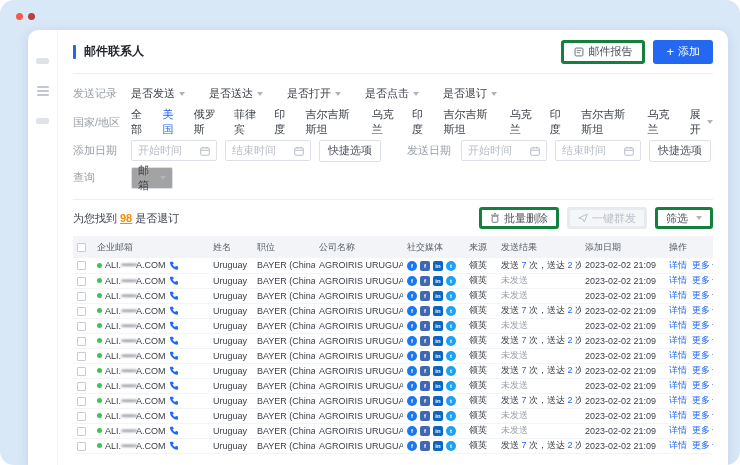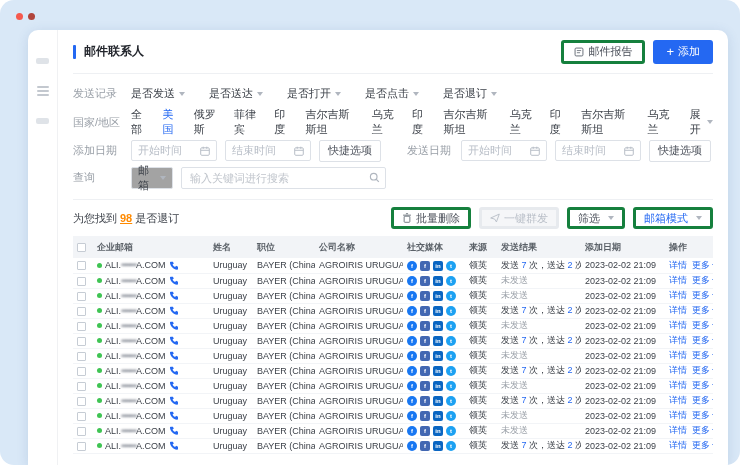--- a/index.html
+++ b/index.html
@@ -59,21 +59,21 @@
             font-family:"Liberation Sans",sans-serif; }
   .sinput::placeholder { color:#c0c5cc; }
   .search-ic { position:absolute; right:6px; top:5px; }
 
   .results-bar { display:flex; align-items:center; height:36px; font-size:11px; color:#3c4149; }
   .count { color:#ff8a00; font-weight:bold; margin:0 3px;text-decoration:underline; }
   .results-actions { margin-left:auto; display:flex; gap:8px; }
   .results-actions .btn { height:22px; padding:0 8px; }
 
   table { width:100%; border-collapse:collapse; table-layout:fixed; font-size:9px; }
-  thead th { background:#f2f4f7; color:#5b6168; font-weight:bold; height:22px;
+  thead th { background:#f2f4f7; color:#5b6168; font-weight:normal; height:22px;
              text-align:left; padding:0 4px; white-space:nowrap; overflow:hidden; }
   td { height:15px; border-bottom:1px solid #f2f4f7; padding:0 4px; white-space:nowrap;
        overflow:hidden; color:#3c4149; }
   .cb { display:inline-block; width:9px; height:9px; border:1px solid #c6ccd4;
         border-radius:1px; background:#fff; vertical-align:middle; cursor:pointer; }
   .email-flex { display:flex; align-items:center; gap:3px; }
   .gdot { width:5px; height:5px; border-radius:50%; background:#3fc453; flex-shrink:0; }
   .masked { filter:blur(1.2px); color:#8a8f99; letter-spacing:-1px; }
   .soc { display:inline-flex; gap:3px; align-items:center; }
   .soc span { width:10px; height:10px; color:#fff; font-size:6px; font-weight:bold;
@@ -205,27 +205,20 @@
               </svg>
           </span>
           <button class="quick">快捷选项</button>
         </div>
         <div class="frow">
           <span class="flabel">查询</span>
           <span class="qselect">
             <span>邮箱</span>
             <i class="caret"></i>
           </span>
-          <span class="sinput-wrap">
-            <input class="sinput" placeholder="输入关键词进行搜索" style="">
-            <svg class="search-ic" width="11" height="11" viewBox="0 0 14 14">
-                <circle cx="6" cy="6" r="4.2" fill="none" stroke="#b0b6bf" stroke-width="1.5"></circle>
-                <line x1="9.2" y1="9.2" x2="12.5" y2="12.5" stroke="#b0b6bf" stroke-width="1.5"></line>
-              </svg>
-          </span>
         </div>
       </div>
 
       <div class="results-bar">
         <span>为您找到</span>
         <span class="count">98</span>
         <span>是否退订</span>
         <div class="results-actions">
           <button class="btn">
             <svg width="10" height="10" viewBox="0 0 14 14">
@@ -236,24 +229,20 @@
             <span>批量删除</span>
           </button>
           <button class="btn disabled">
             <svg width="10" height="10" viewBox="0 0 14 14">
                 <path d="M1 7 L13 1.5 L9 12.5 L6.5 8.5 Z" fill="none" stroke="#b8bec7" stroke-width="1.3"></path>
               </svg>
             <span>一键群发</span>
           </button>
           <button class="btn">
             <span>筛选</span>
-            <i class="caret"></i>
-          </button>
-          <button class="btn mode">
-            <span>邮箱模式</span>
             <i class="caret"></i>
           </button>
         </div>
       </div>
 
       <table>
         <colgroup>
           <col style="width:20px">
             <col style="width:116px">
             <col style="width:44px">

